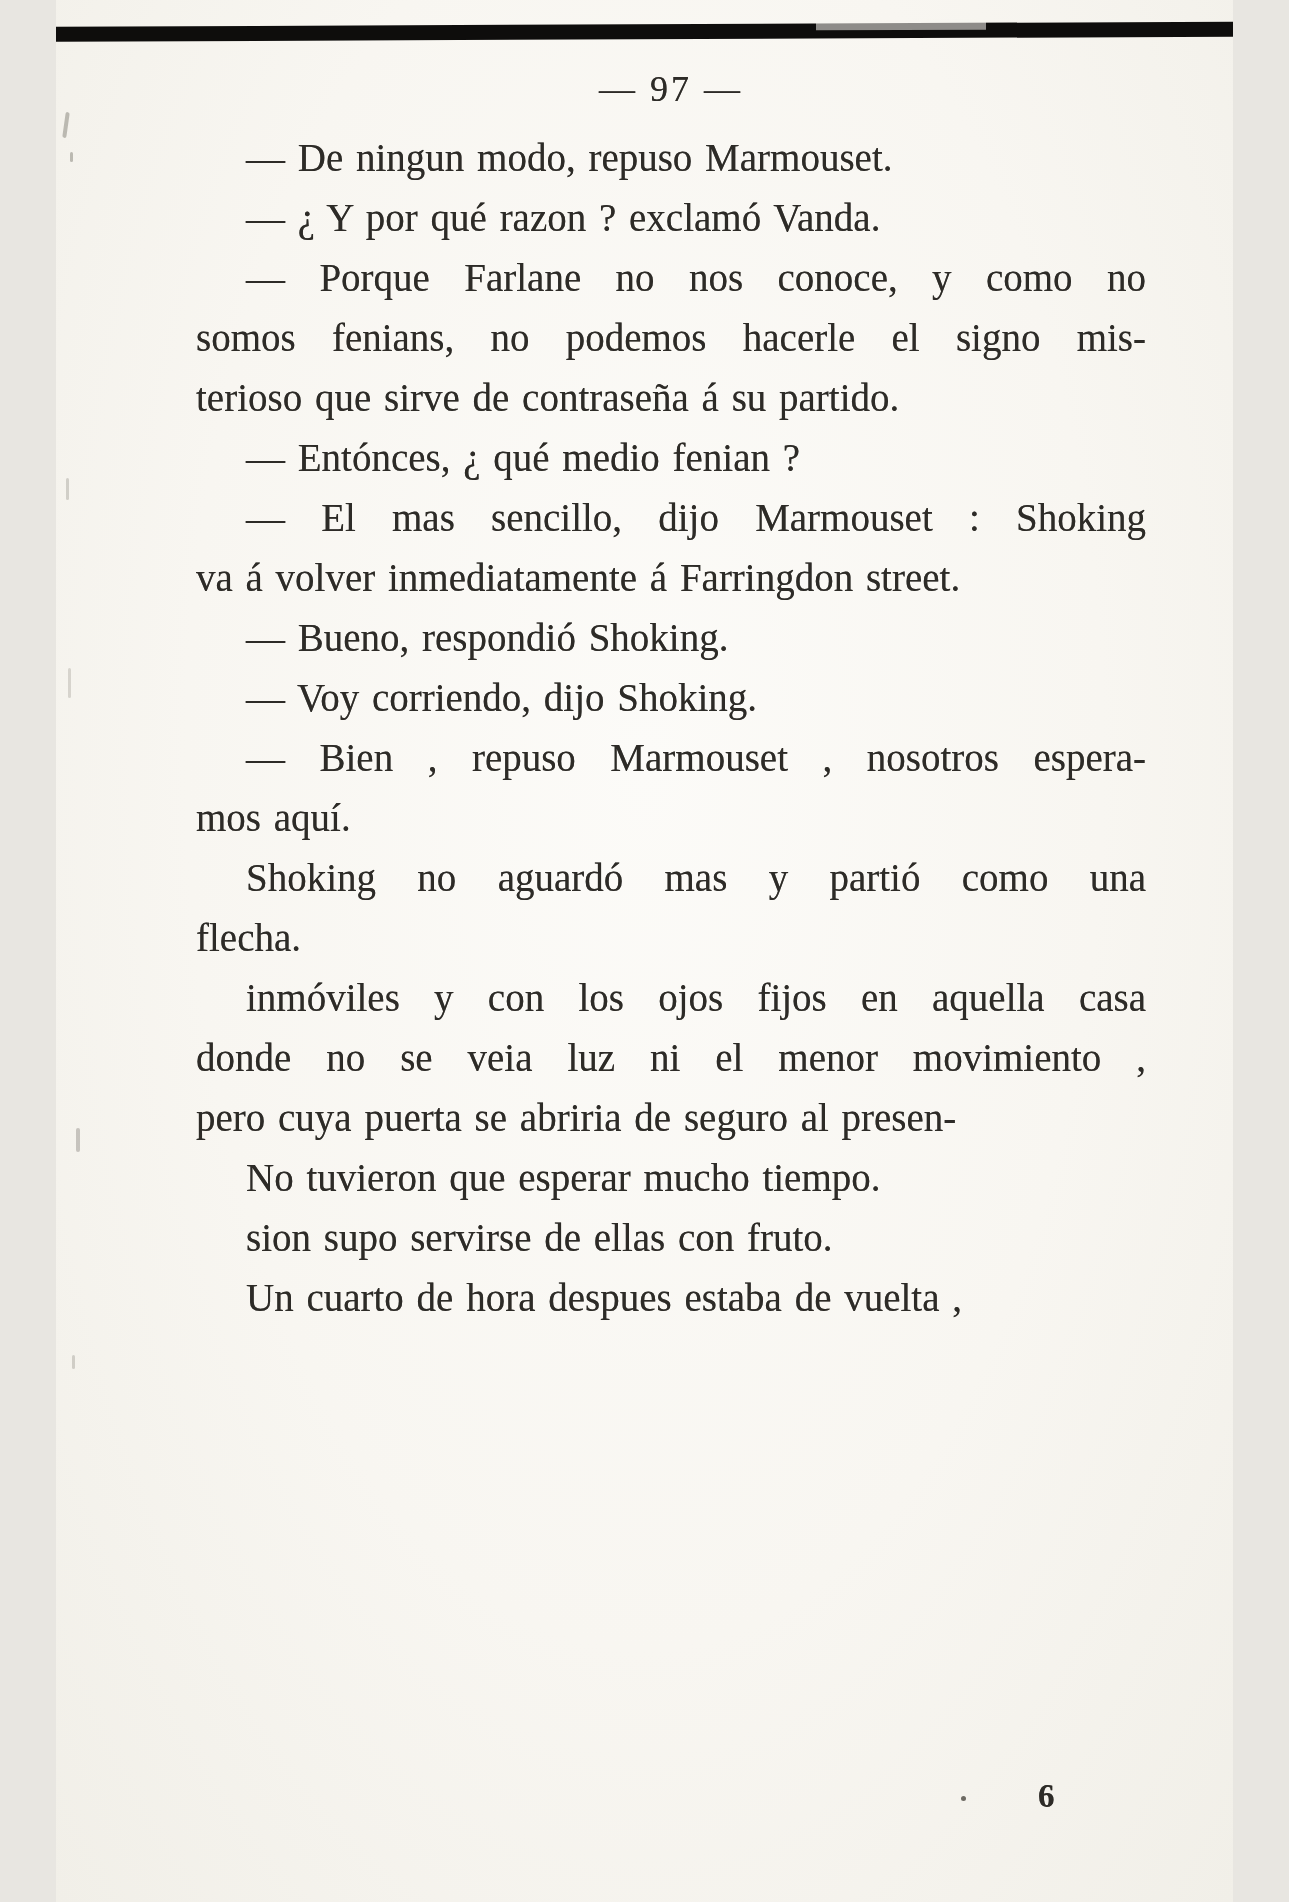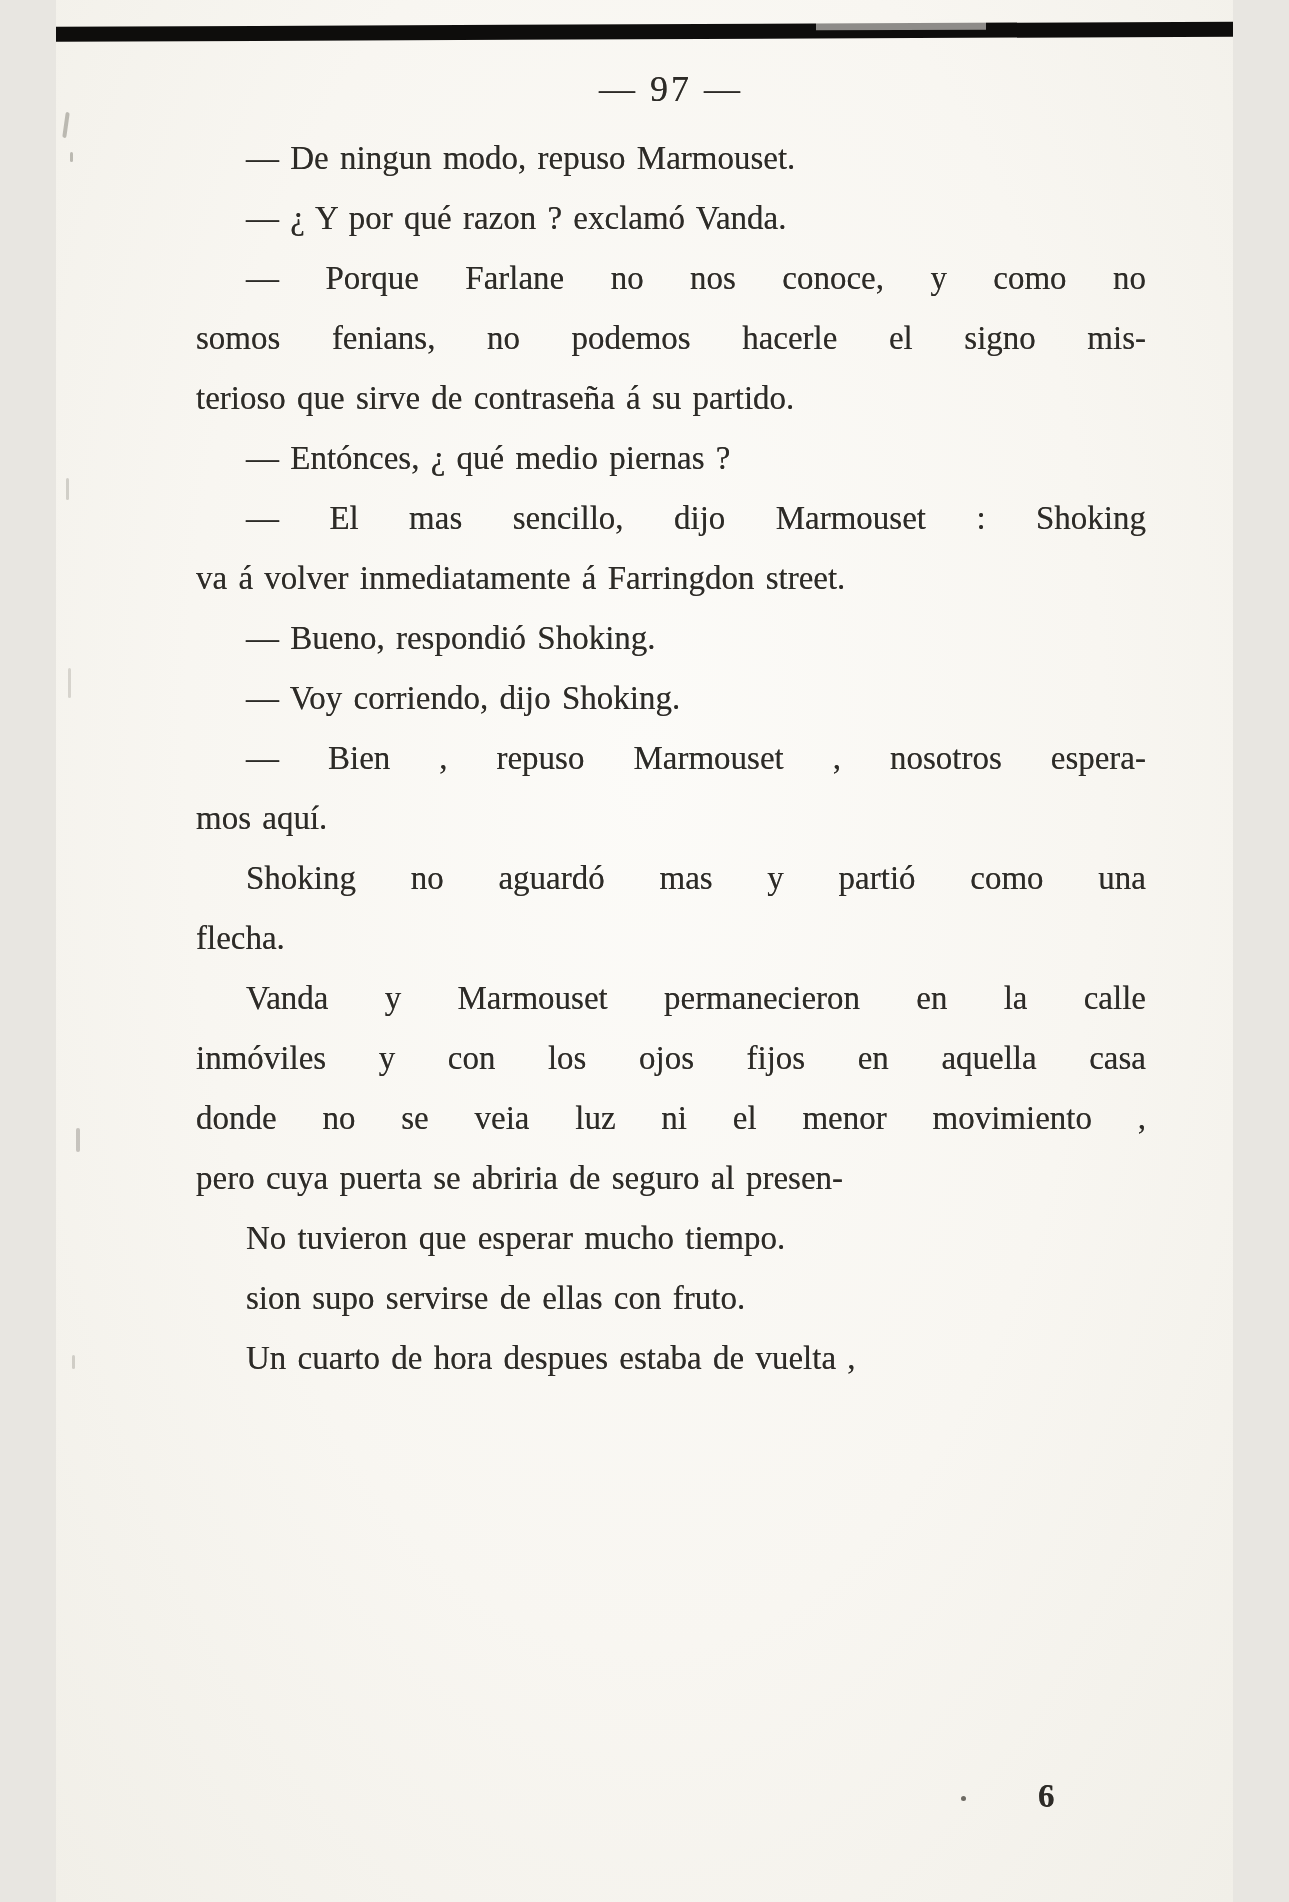--- a/index.html
+++ b/index.html
@@ -42,21 +42,21 @@
     text-align: center;
     font-size: 36px;
     letter-spacing: 3px;
     text-shadow: 0 0 0.6px rgba(45,43,39,0.7);
   }
   .text-block {
     position: absolute;
     top: 128px;
     left: 140px;
     width: 950px;
-    font-size: 33px;
+    font-size: 39px;
     text-shadow: 0 0 0.6px rgba(45,43,39,0.65);
   }
   .text-block p { margin: 0; }
   .line {
     line-height: 60px;
     text-align: justify;
     text-align-last: justify;
     word-spacing: 3px;
     white-space: normal;
   }
@@ -120,21 +120,21 @@
       <span class="line" style="display:block">— ¿ Y por qué razon ? exclamó Vanda.</span>
     </p>
 
     <p class="para">
       <span class="line" style="display:block">— Porque Farlane no nos conoce, y como no</span>
       <span class="line" style="display:block">somos fenians, no podemos hacerle el signo mis-</span>
       <span class="line" style="display:block">terioso que sirve de contraseña á su partido.</span>
     </p>
 
     <p class="para">
-      <span class="line" style="display:block">— Entónces, ¿ qué medio piernas ?</span>
+      <span class="line" style="display:block">— Entónces, ¿ qué medio fenian ?</span>
     </p>
 
     <p class="para">
       <span class="line" style="display:block">— El mas sencillo, dijo Marmouset : Shoking</span>
       <span class="line" style="display:block">va á volver inmediatamente á Farringdon street.</span>
     </p>
 
     <p class="para">
       <span class="line" style="display:block">— Bueno, respondió Shoking.</span>
     </p>
@@ -148,21 +148,20 @@
       <span class="line" style="display:block">— Bien , repuso Marmouset , nosotros espera-</span>
       <span class="line" style="display:block">mos aquí.</span>
     </p>
 
     <p class="para">
       <span class="line" style="display:block">Shoking no aguardó mas y partió como una</span>
       <span class="line" style="display:block">flecha.</span>
     </p>
 
     <p class="para">
-      <span class="line" style="display:block">Vanda y Marmouset permanecieron en la calle</span>
       <span class="line" style="display:block">inmóviles y con los ojos fijos en aquella casa</span>
       <span class="line" style="display:block">donde no se veia luz ni el menor movimiento ,</span>
       <span class="line" style="display:block">pero cuya puerta se abriria de seguro al presen-</span>
     </p>
 
     <p class="para">
       <span class="line" style="display:block">No tuvieron que esperar mucho tiempo.</span>
     </p>
 
     <p class="para">

